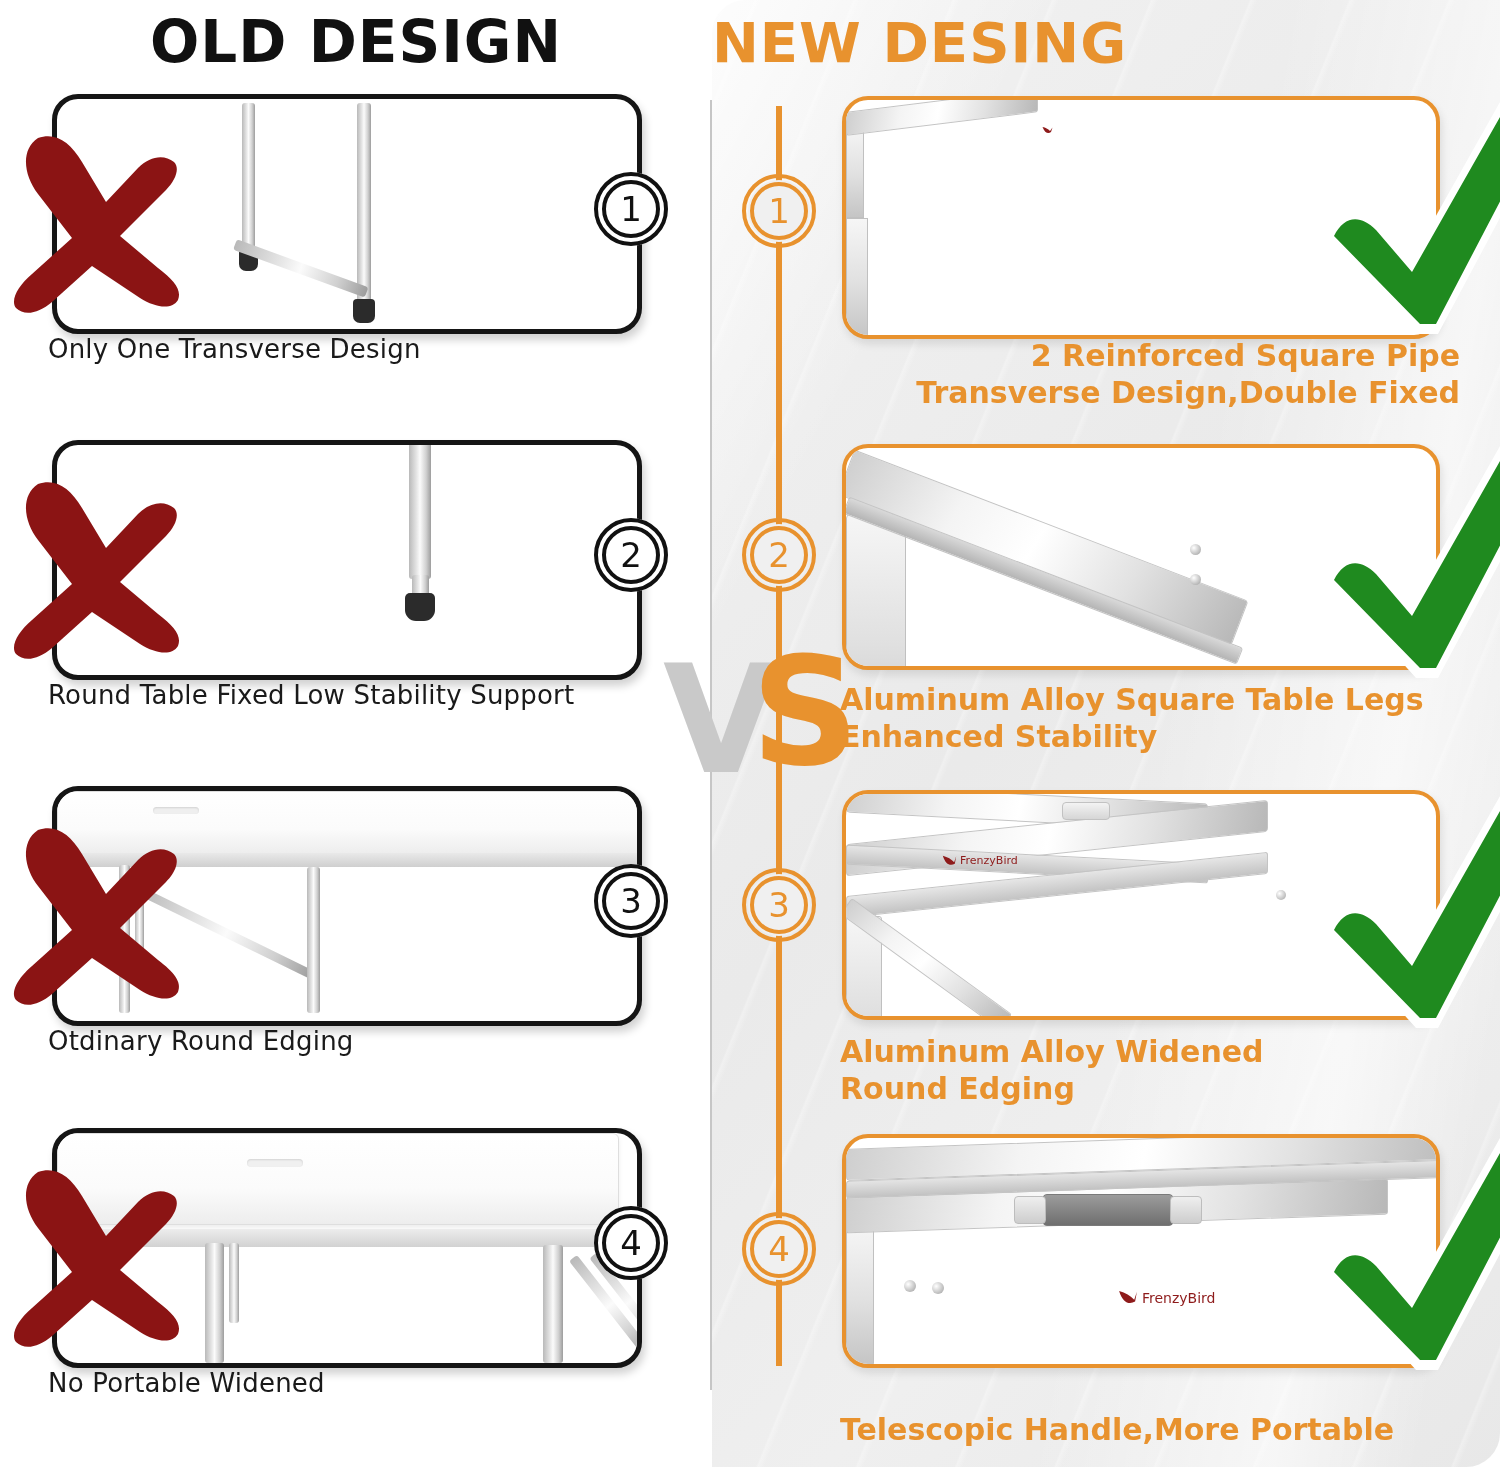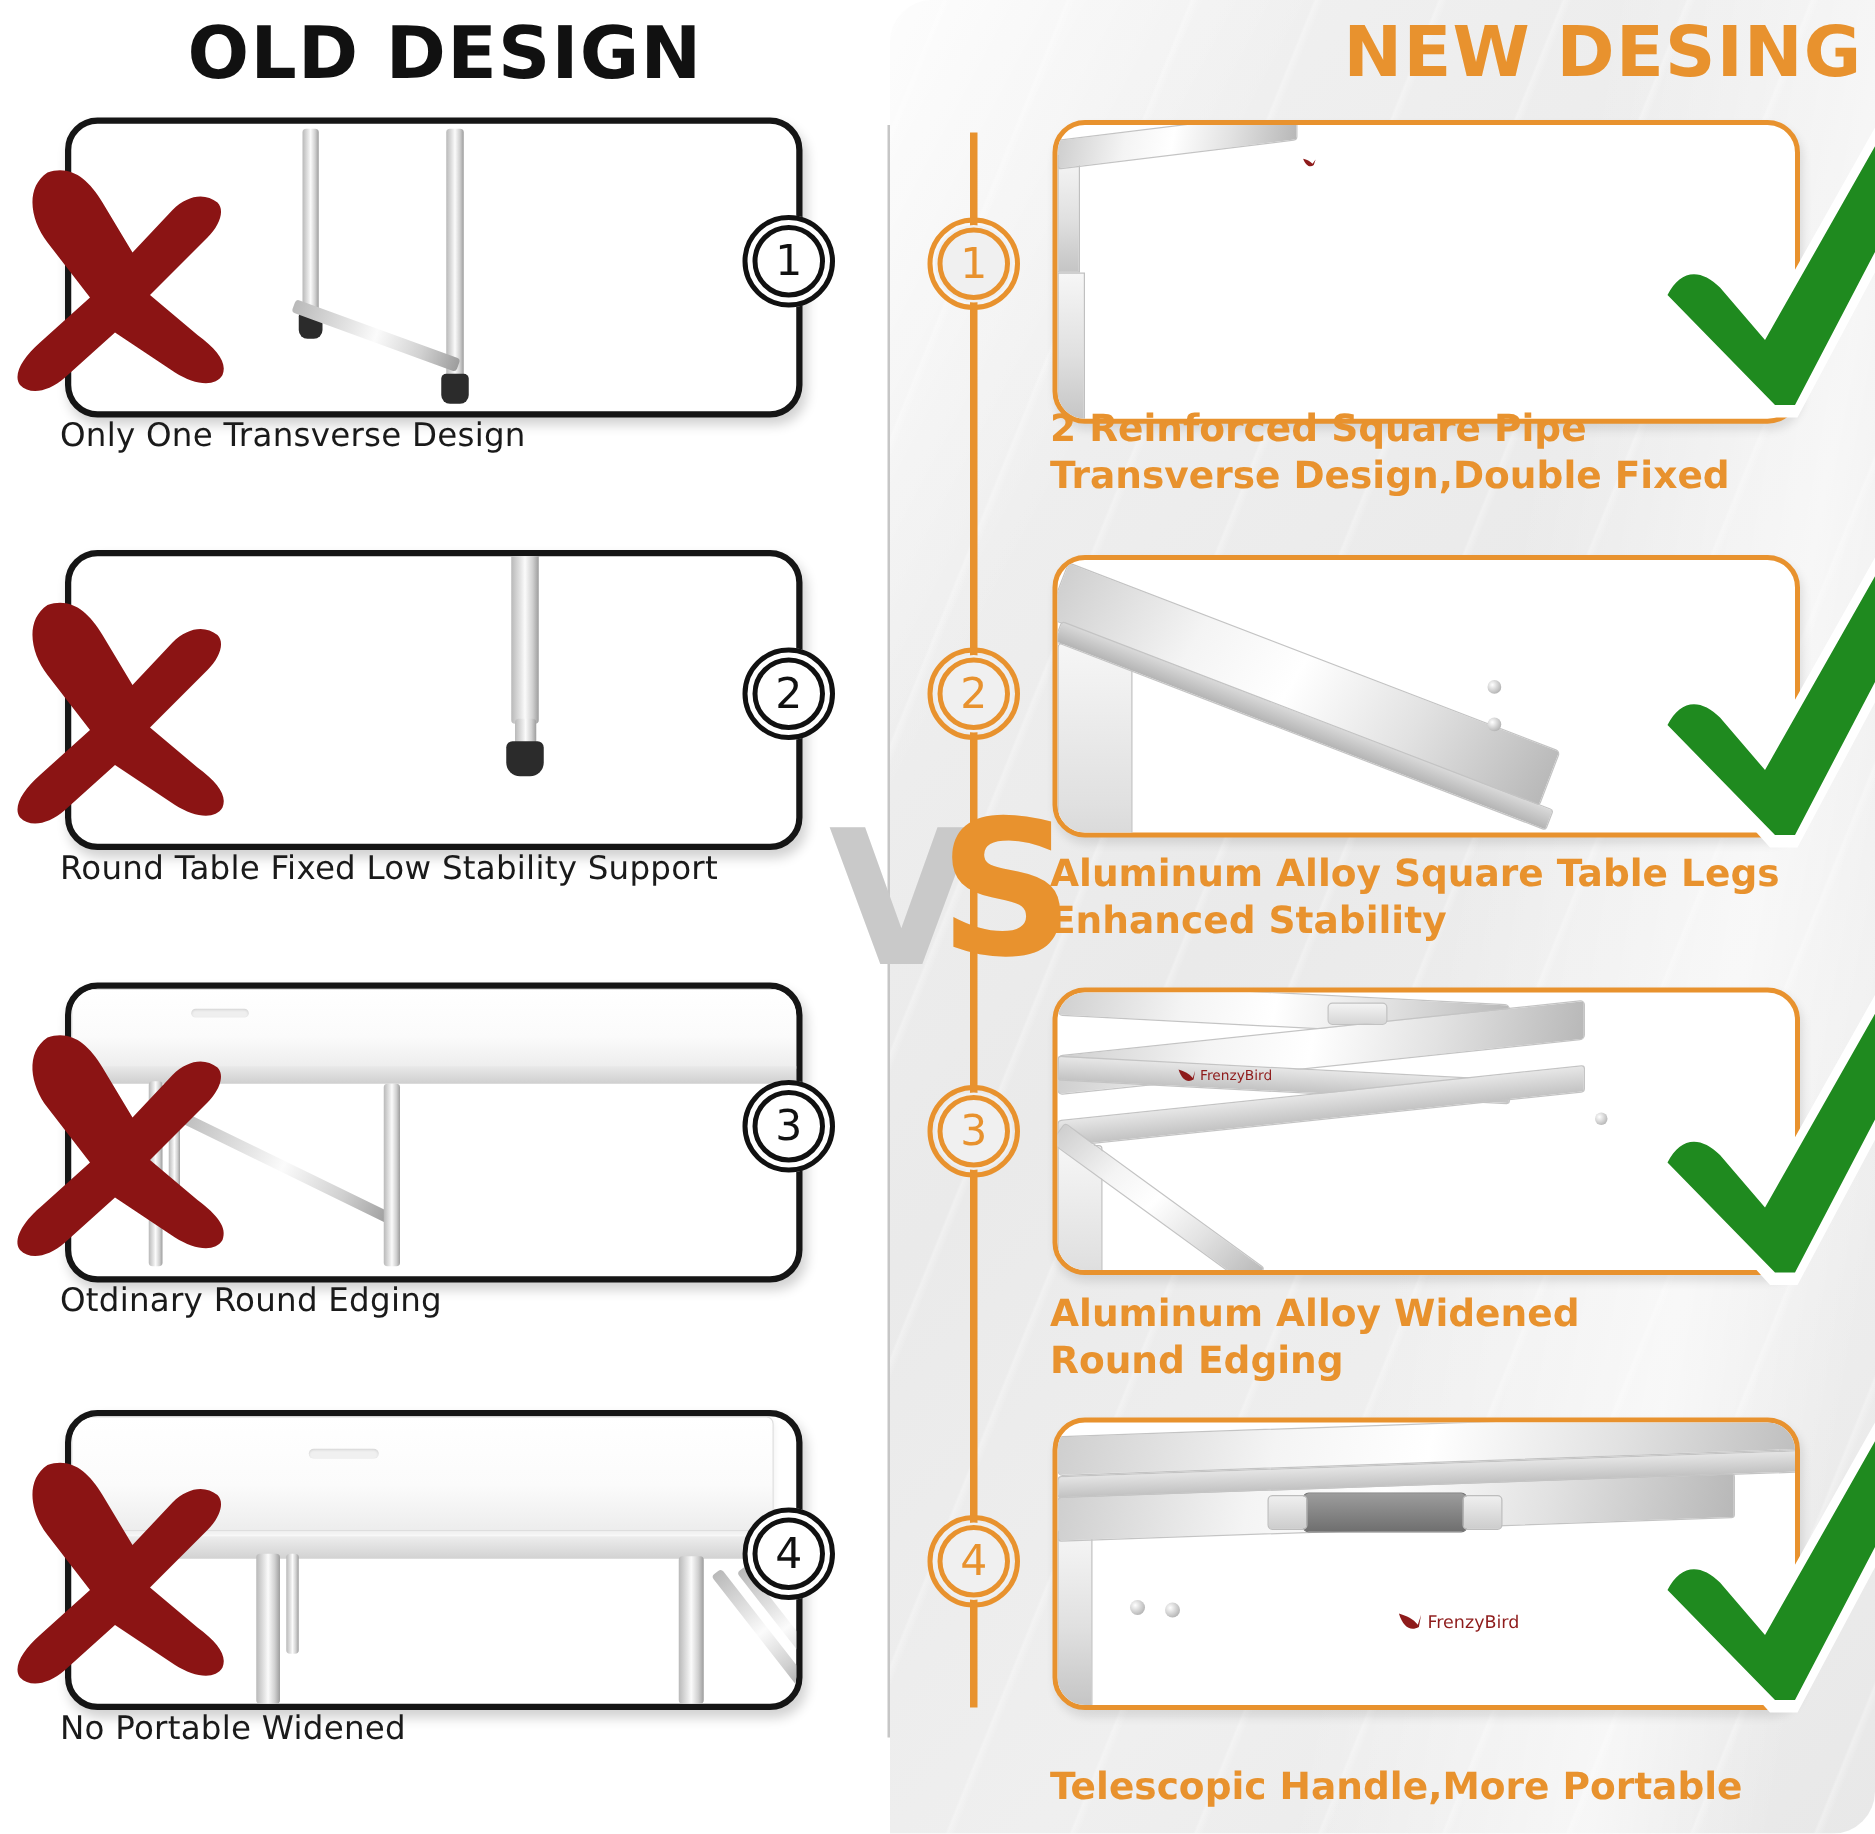--- a/index.html
+++ b/index.html
@@ -71,21 +71,21 @@
         rgba(255,255,255,0) 38px,
         rgba(255,255,255,0.55) 40px,
         rgba(255,255,255,0) 46px,
         rgba(255,255,255,0) 92px);
     opacity: .55;
     pointer-events: none;
   }
   .new-title {
     position: absolute;
     top: 10px; left: 0; right: 10px;
-    text-align: right;
+    text-align: left;
     font-size: 56px;
     font-weight: 700;
     letter-spacing: 1px;
     color: #E8922E;
     font-family: "DejaVu Sans", sans-serif;
     z-index: 5;
   }
   .orange-rail {
     position: absolute;
     left: 64px; top: 106px;
@@ -363,21 +363,21 @@
         <div class="ring-out"></div>
           <div class="ring-in"></div>
         <div class="num">1</div>
       </div>
       <svg class="check" style="left:600px; top:76px;" width="260" height="270" viewBox="0 0 260 270">
         <path d="M14 158 C26 132 44 128 62 146 L98 186 L188 26 C204 0 230 2 246 16
                  L252 22 L126 258 L104 258 Z" fill="#ffffff"></path>
         <path d="M22 160 C32 140 48 138 64 154 L100 196 L192 34 C206 12 228 14 240 26
                  L124 248 L108 248 Z" fill="#1F8A1F"></path>
       </svg>
-      <div class="cap cap-new" style="left:128px; top:326px; width:620px;">2 Reinforced Square Pipe
+      <div class="cap cap-new" style="left:128px; top:338px; width:620px;text-align:right;">2 Reinforced Square Pipe
 Transverse Design,Double Fixed</div>
     </div>
 
     <div class="row">
       <div class="panel panel-new" style="left:130px; top:444px; width:590px; height:218px;">
         <div class="panel-inner">
 
           <div class="alu" style="left:-20px; top:14px; width:420px; height:46px; transform-origin:left center; transform:rotate(21deg); border-radius:4px;"></div>
           <div class="alu" style="left:-20px; top:54px; width:420px; height:16px; transform-origin:left center; transform:rotate(21deg);
                       background:linear-gradient(180deg,#d9d9d9,#b4b4b4);"></div>

